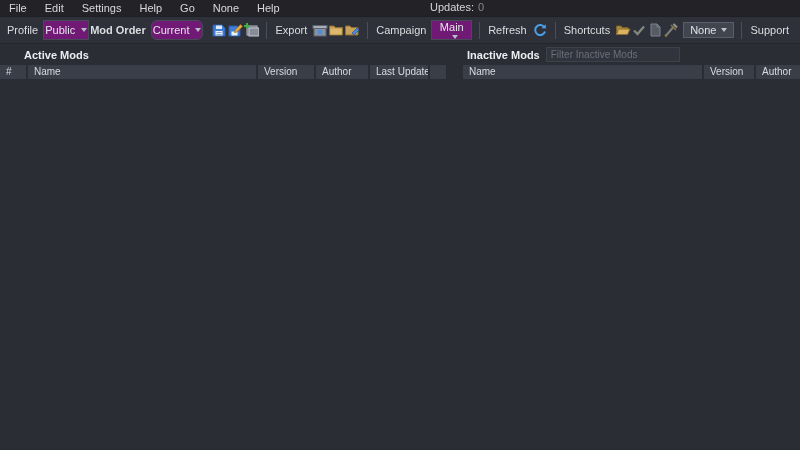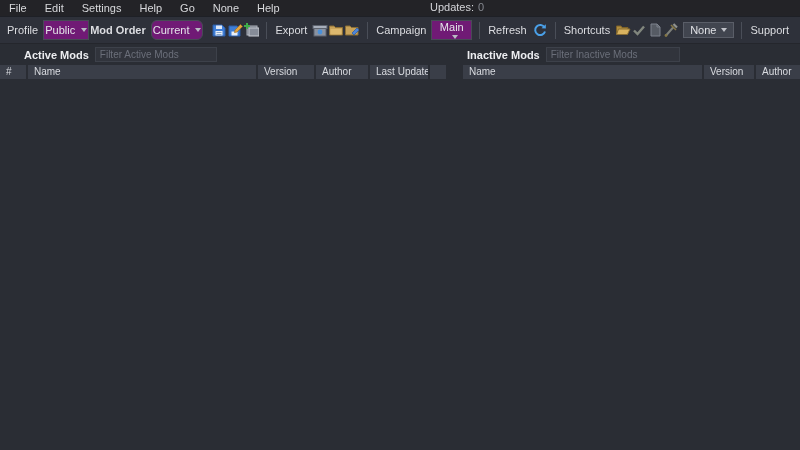--- a/index.html
+++ b/index.html
@@ -196,21 +196,20 @@
 
     <span class="tlabel">Support</span>
 
   </div>
 
   <div class="main">
 
     <div class="panel panel-left">
       <div class="filter-row">
         <span class="panel-label">Active Mods</span>
-        <input class="filter-input fi-left" type="text" placeholder="Filter Active Mods" style="">
       </div>
       <div class="thead">
         <div class="th col-num">#</div>
         <div class="th col-name">Name</div>
         <div class="th col-ver">Version</div>
         <div class="th col-auth">Author</div>
         <div class="th col-upd">Last Updated</div>
         <div class="th col-blank"></div>
       </div>
       <div class="list-body"></div>

